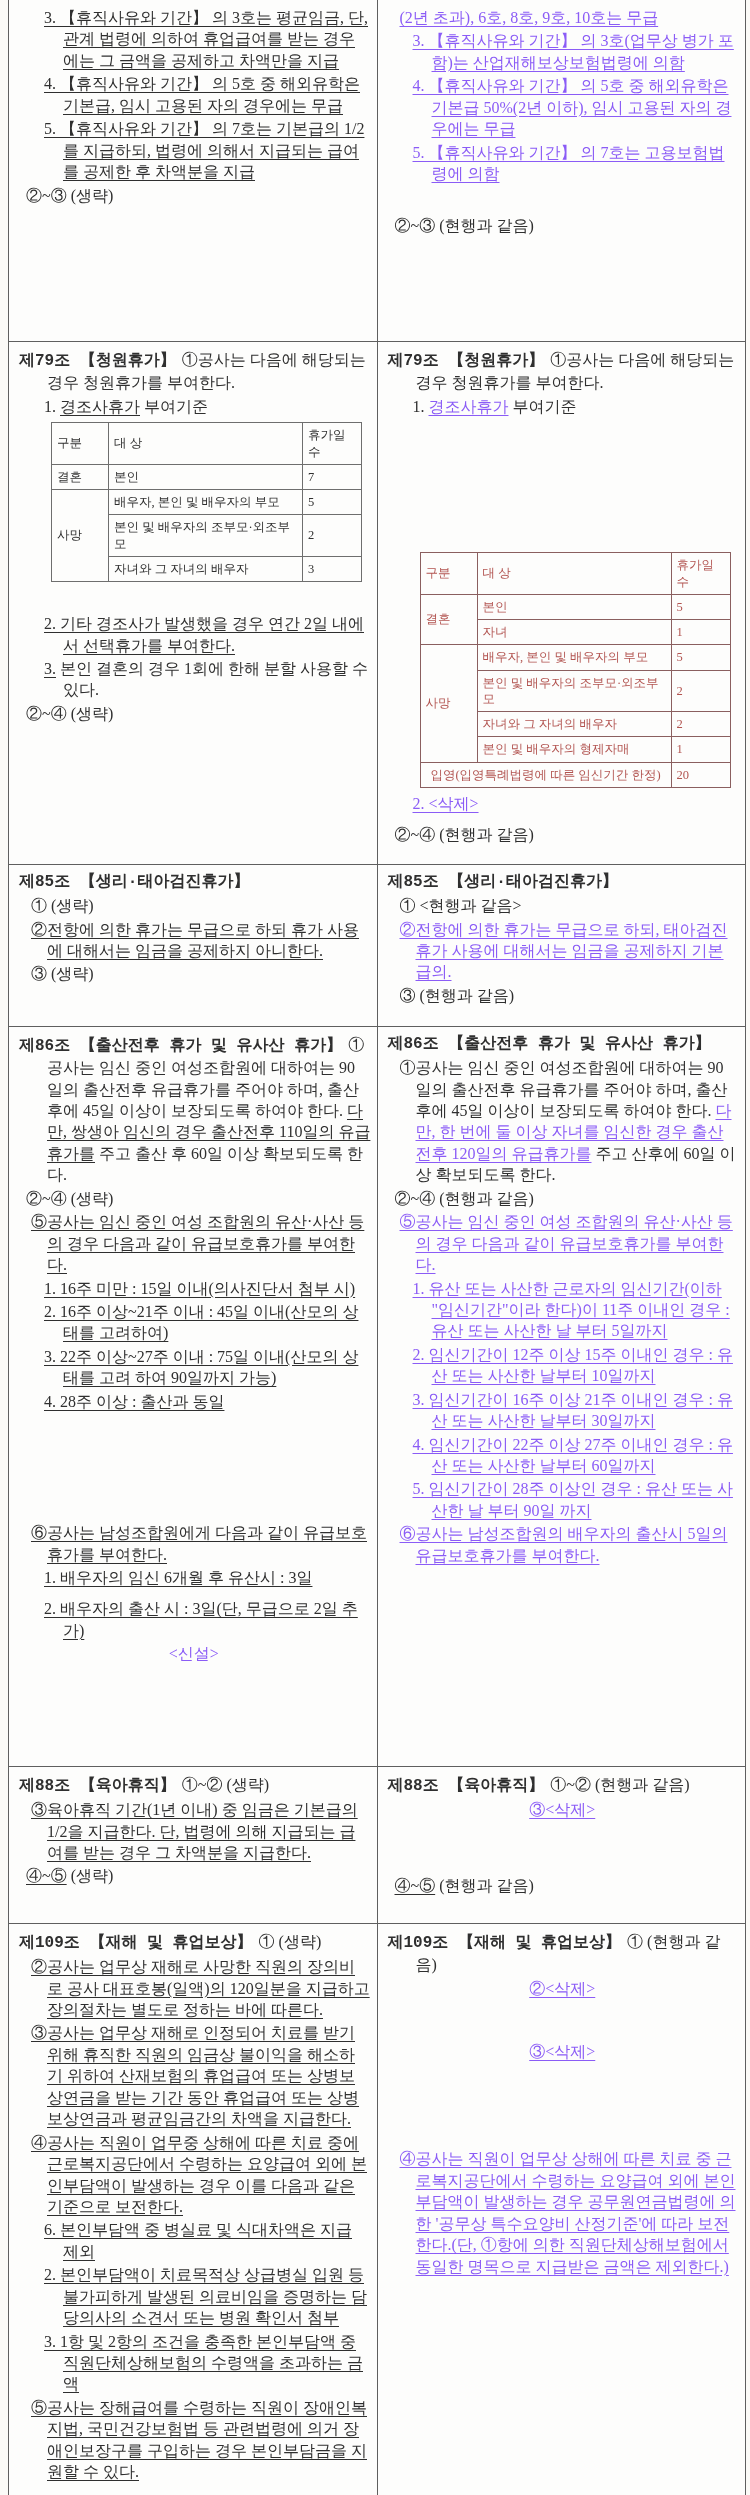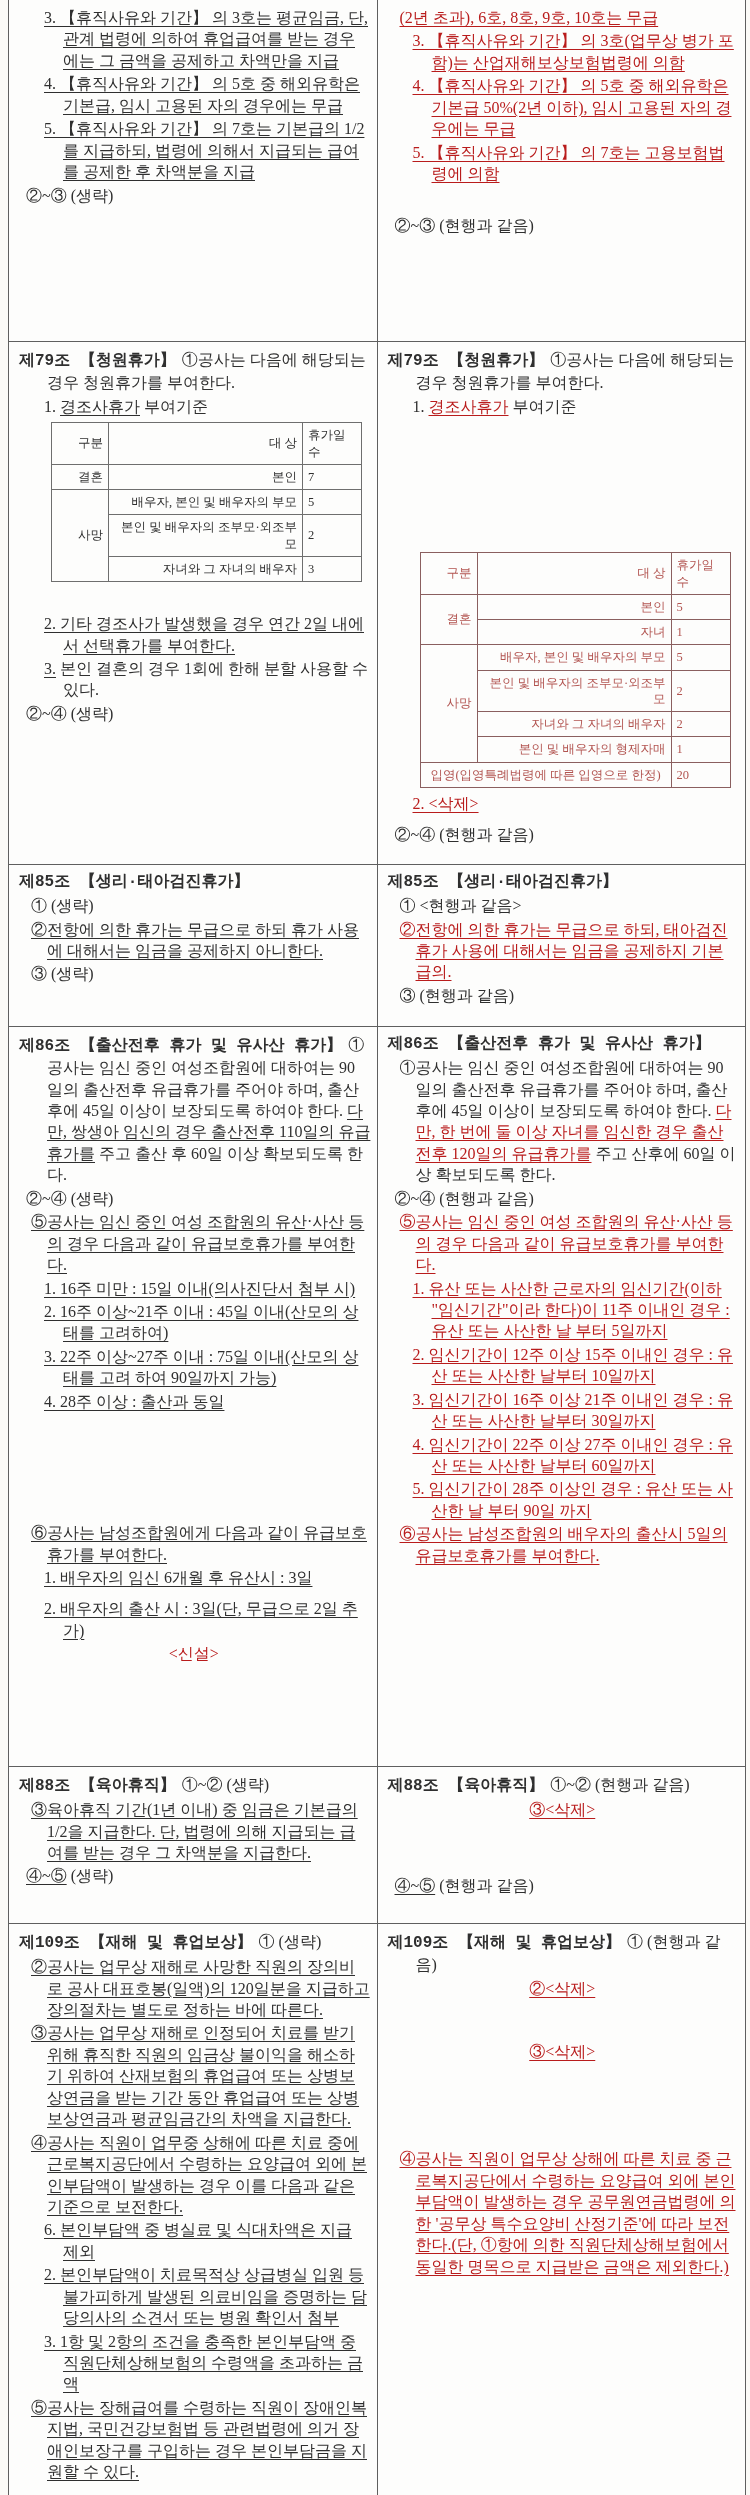--- a/index.html
+++ b/index.html
@@ -22,40 +22,40 @@
     border:1px solid #5f5f5f;
     vertical-align:top;
     padding:7px 6px 16px 8px;
     width:50%;
   }
   table.doc>tbody>tr:first-child>td{border-top:none;}
   table.doc>tbody>tr:last-child>td{border-bottom:none;}
   p{margin:0 0 2px 0;}
   .b{font-weight:bold;font-family:Liberation Mono, monospace;}
   .u{text-decoration:underline;text-underline-offset:3px;}
-  .red{color:#b91c1c;}
+  .red{color:#8b5cf6;}
   .ml{margin-left:6px;}
   .ph{margin-left:30px;text-indent:-28px;}   
   .pb{margin-left:30px;text-indent:-16px;}   
   .num{margin-left:46px;text-indent:-19px;}  
   .omit{margin-left:9px;}
   .ctr{text-align:center;}
   .sp{width:100%;}
   table.inner{
     border-collapse:collapse;
     margin:5px 0 5px 34px;
     width:88%;
     font-size:12.5px;
     line-height:1.3;
     table-layout:fixed;
   }
   table.inner td{
     border:1px solid #6e6e6e;
     padding:4px 5px;
-    text-align:right;
+    text-align:left;
     vertical-align:middle;
     overflow:hidden;
   }
   table.inner .cat{width:46px;}
   table.inner .d{width:48px;text-align:left;}
   table.inner-r{border-color:#8a5f5f;}
   table.inner-r td{border-color:#8a5f5f;color:#b25450;}
 </style>
 </head>
 <body>
@@ -154,21 +154,21 @@
             </tr>
             <tr>
               <td>자녀와 그 자녀의 배우자</td>
               <td class="d">2</td>
             </tr>
             <tr>
               <td>본인 및 배우자의 형제자매</td>
               <td class="d">1</td>
             </tr>
             <tr>
-              <td colspan="2" style="text-align:center">입영(입영특례법령에 따른 입영으로 한정)</td>
+              <td colspan="2" style="text-align:center">입영(입영특례법령에 따른 임신기간 한정)</td>
               <td class="d">20</td>
             </tr>
           </tbody>
         </table>
         <p class="num u red">2. &lt;삭제&gt;</p>
         <div class="sp" style="height:8px"></div>
         <p class="omit">②~④ (현행과 같음)</p>
       </div>
     </td>
   </tr>

